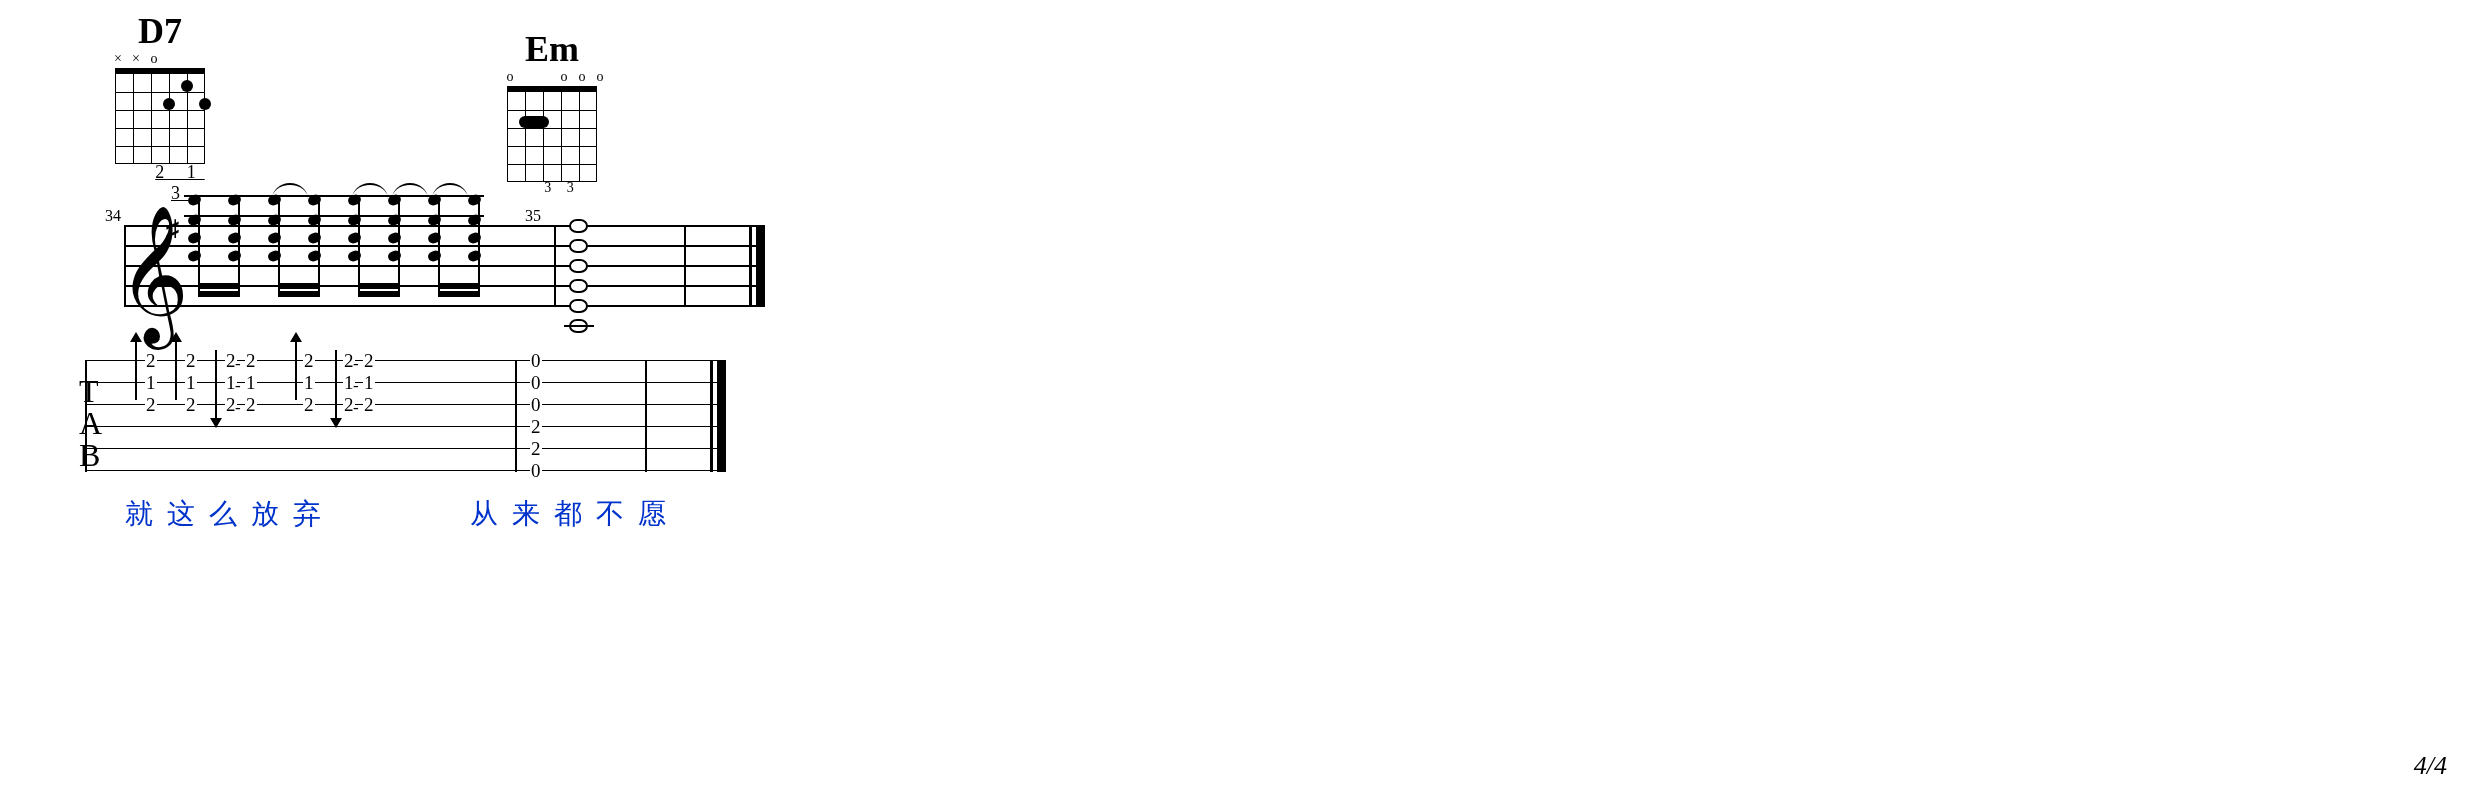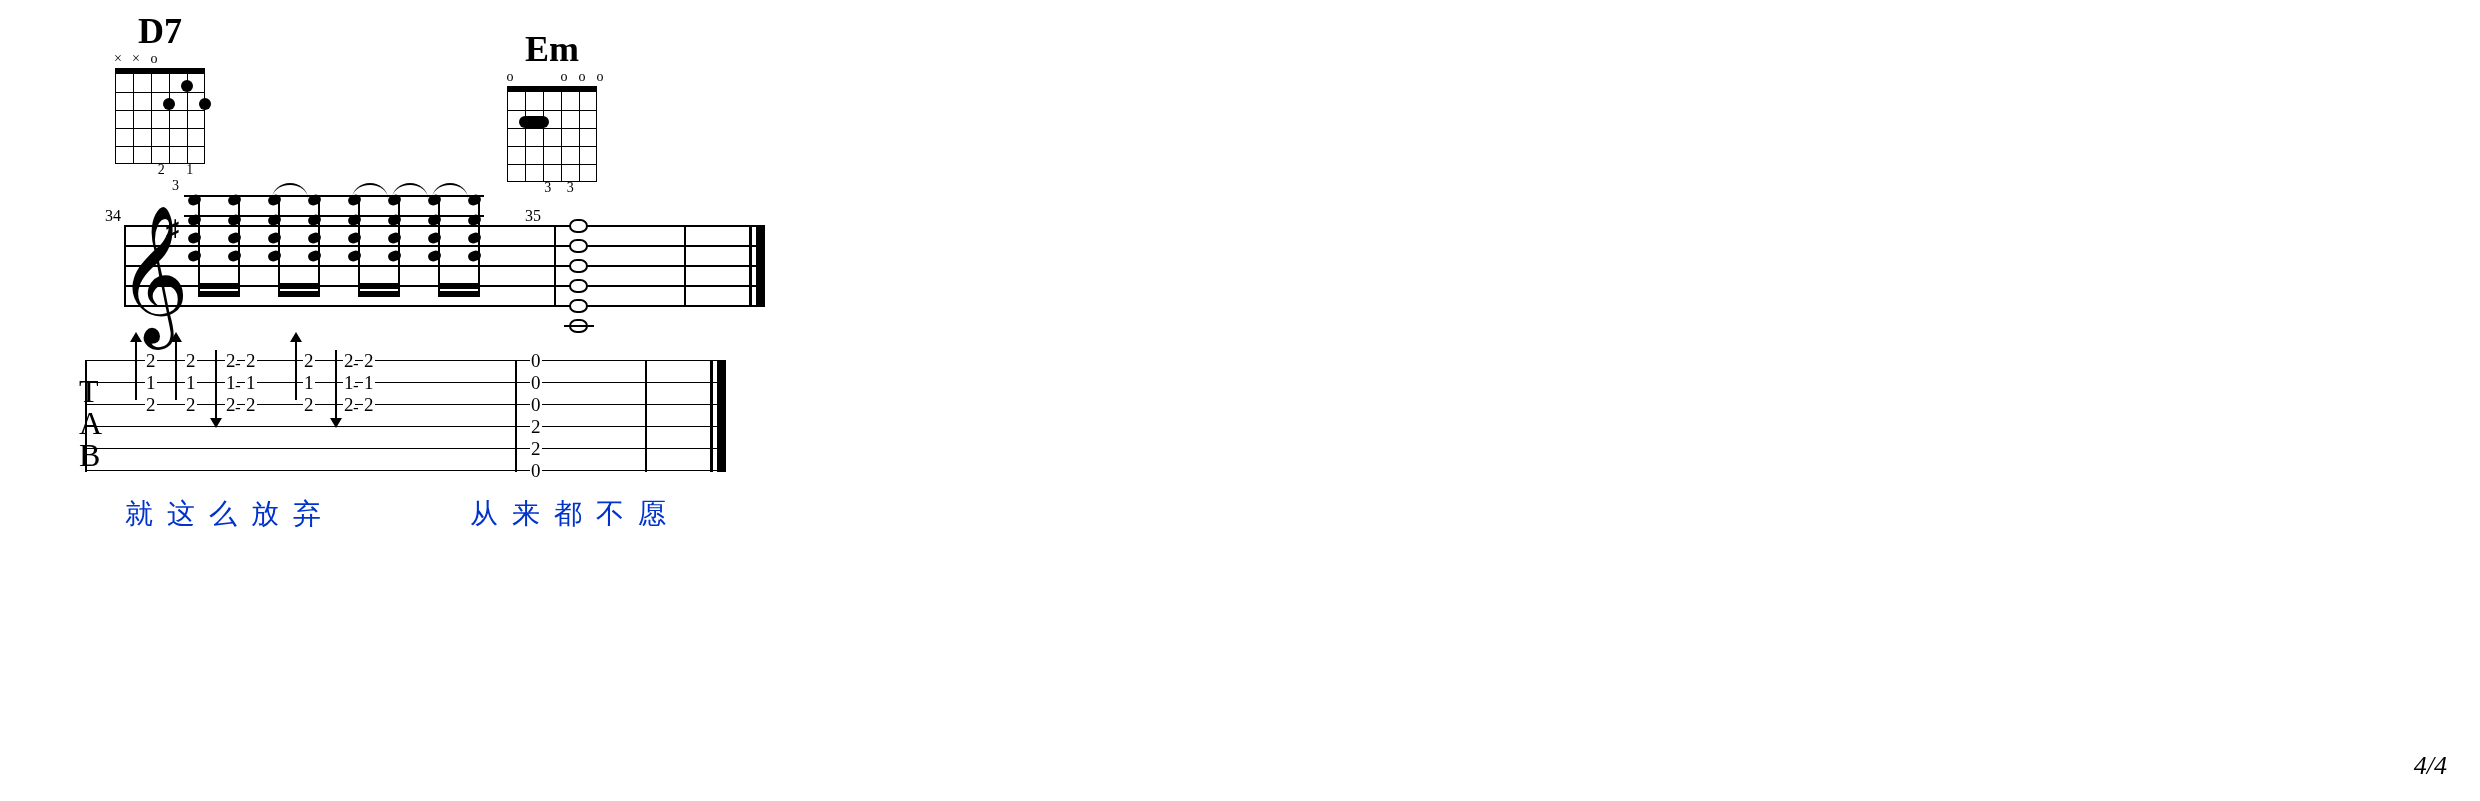--- a/index.html
+++ b/index.html
@@ -169,21 +169,21 @@
           <div class="vl" style="left:18px;"></div>
           <div class="vl" style="left:36px;"></div>
         <div class="vl" style="left:54px;"></div>
           <div class="vl" style="left:72px;"></div>
           <div class="vl" style="left:89px;"></div>
       </div>
       <div class="chord-dot" style="top:46px; left:48px;"></div>
       <div class="chord-dot" style="top:28px; left:66px;"></div>
       <div class="chord-dot" style="top:46px; left:84px;"></div>
     </div>
-    <div style="font-size:14px; letter-spacing:9px; margin-left:40px;">2 1 3</div>
+    <div style="font-size:18px; letter-spacing:9px; margin-left:40px;text-decoration:underline;">2 1 3</div>
   </div>
 
   <div class="chord-block" style="left:422px; top:0;margin-top:18px;">
     <div class="chord-name">Em</div>
     <div class="chord-diagram">
       <span class="chord-mark" style="top:0; left:-4px;">o</span>
       <span class="chord-mark" style="top:0; left:50px;">o</span>
       <span class="chord-mark" style="top:0; left:68px;">o</span>
       <span class="chord-mark" style="top:0; left:86px;">o</span>
       <div class="chord-nut"></div>

